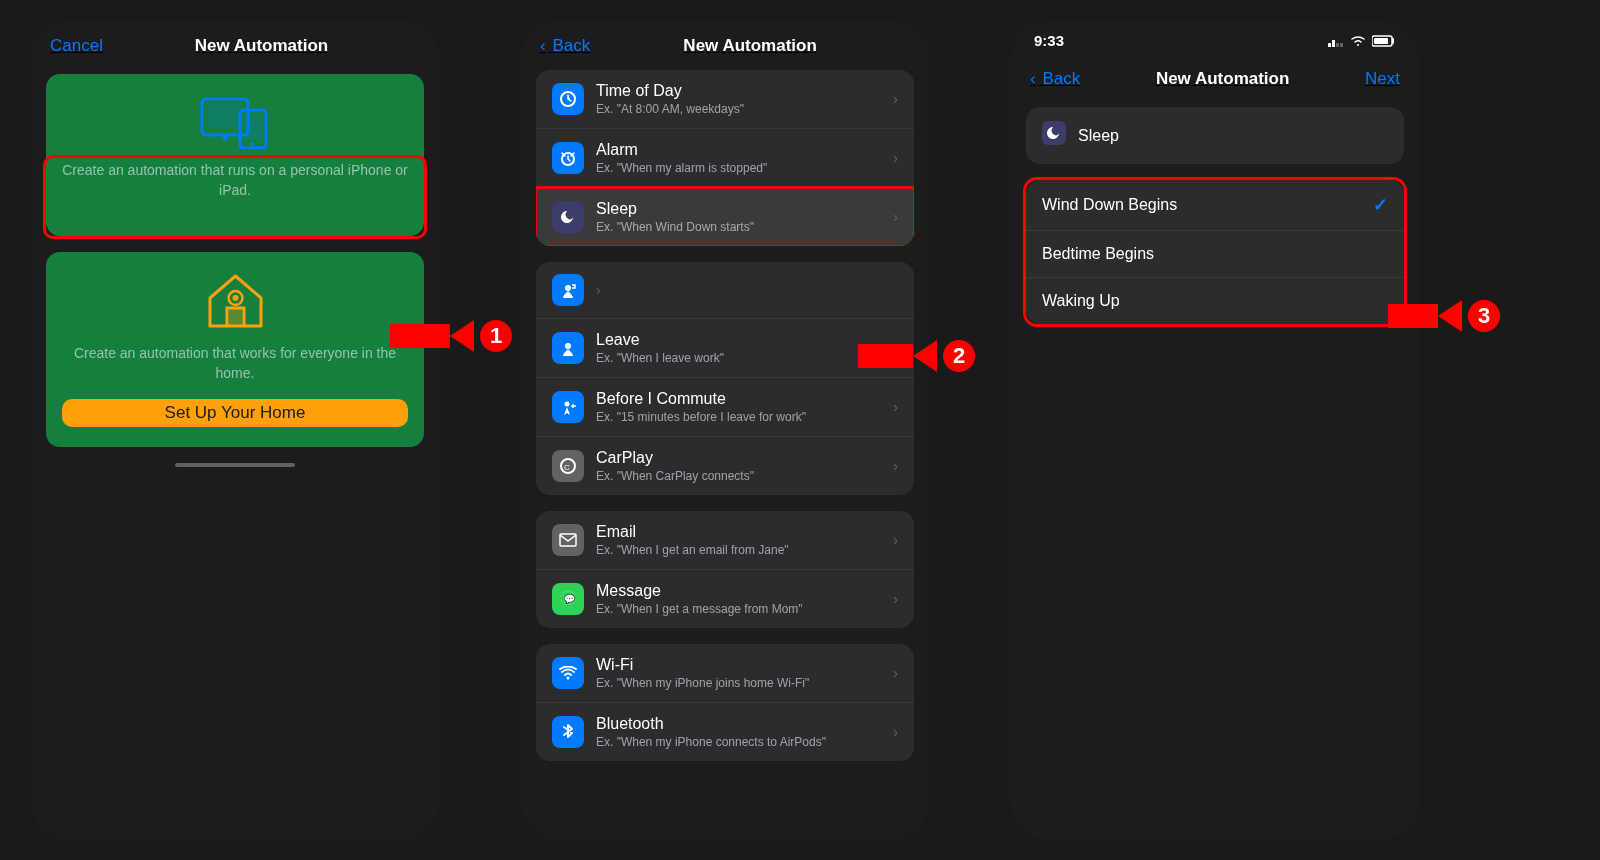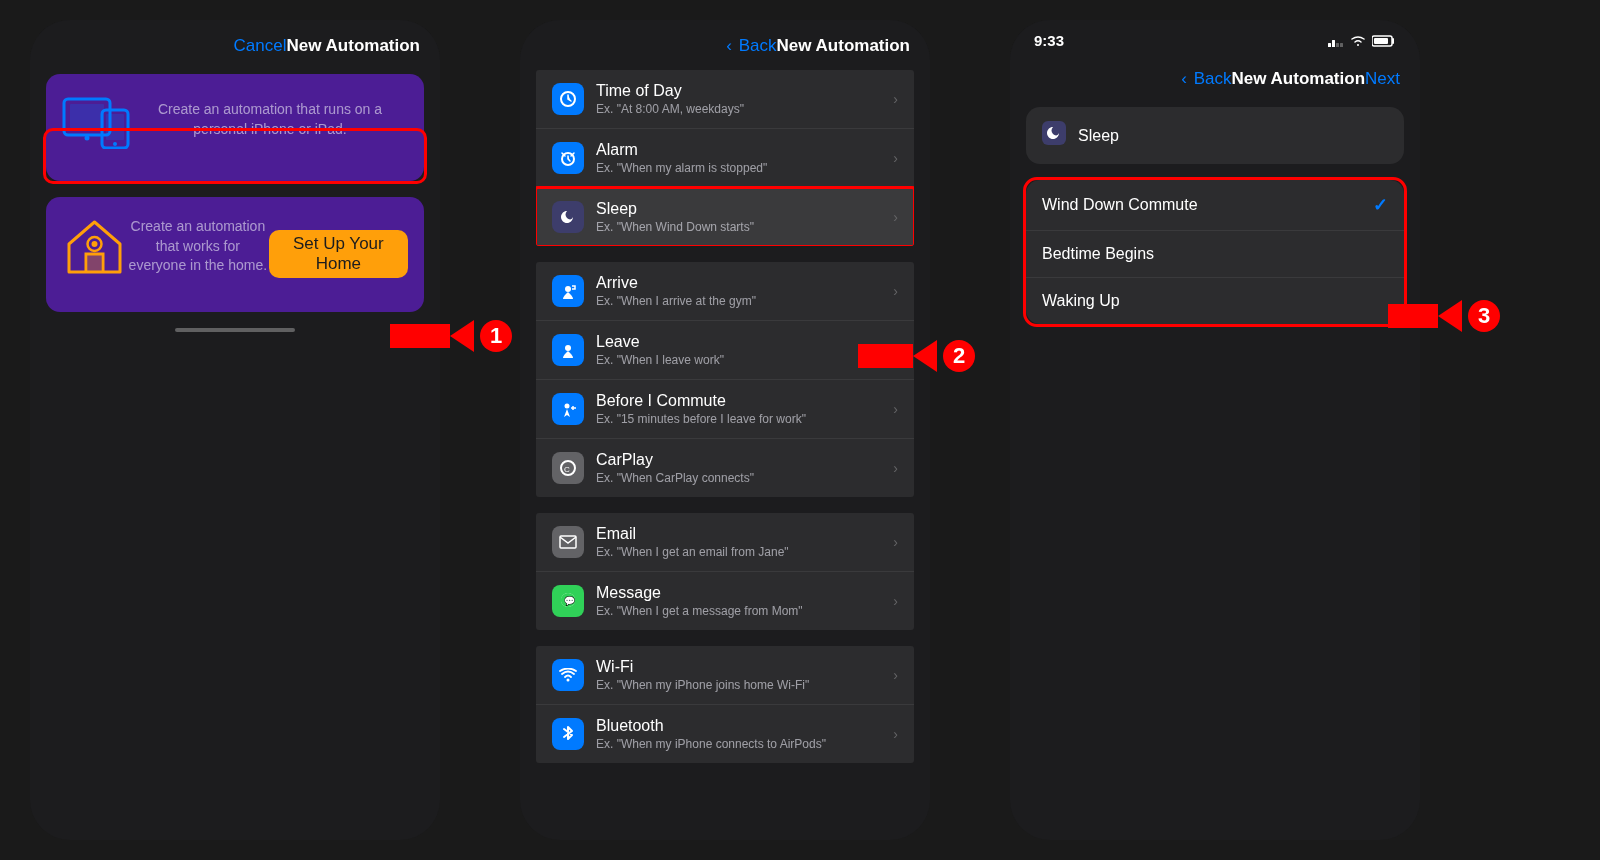--- a/index.html
+++ b/index.html
@@ -50,23 +50,24 @@
     .screen3 {
       width: 410px;
       height: 820px;
       margin: 20px 0 20px 80px;
     }
 
     
     .nav-bar {
       display: flex;
       align-items: center;
-      justify-content: flex-end;
+      justify-content: space-between;
       padding: 16px 20px 8px;
       background: #1c1c1e;
+      text-decoration: underline;
     }
 
     .nav-left, .nav-right {
       color: #007AFF;
       font-size: 17px;
       font-weight: 400;
     }
 
     .nav-title {
       color: #fff;
@@ -75,26 +76,26 @@
     }
 
     .screen-content {
       padding: 10px 16px;
       height: calc(100% - 60px);
       overflow: hidden;
     }
 
     
     .card {
-      background: #4c1d95;
+      background: #15803d;
       border-radius: 14px;
       padding: 20px 16px;
       margin-bottom: 16px;
       display: flex;
-      flex-direction: row;
+      flex-direction: column;
       align-items: center;
       text-align: center;
     }
 
     .card-icon {
       margin-bottom: 12px;
     }
 
     .card-description {
       color: #ebebf599;
@@ -123,21 +124,21 @@
       border-radius: 10px;
       padding: 4px;
       font-size: 17px;
       font-weight: 500;
       cursor: pointer;
     }
 
     
     .list-section {
       background: #2c2c2e;
-      border-radius: 3px;
+      border-radius: 14px;
       margin-bottom: 16px;
       overflow: hidden;
     }
 
     .list-item {
       display: flex;
       align-items: center;
       padding: 12px 16px;
       border-bottom: 1px solid #3a3a3c;
       position: relative;
@@ -410,24 +411,20 @@
       <div class="list-section">
 
         <div class="list-item">
           <div class="list-item-icon icon-blue">
             <svg width="18" height="18" viewBox="0 0 18 18" fill="white">
               <circle cx="9" cy="7" r="3" fill="white"></circle>
               <path d="M9 10 C9 10 4 14 4 17 L14 17 C14 14 9 10 9 10Z" fill="white"></path>
               <path d="M13 4 L16 4 L16 7 L13 7" stroke="white" stroke-width="1.5" fill="none"></path>
             </svg>
           </div>
-          <div class="list-item-text">
-            <div class="list-item-title">Arrive</div>
-            <div class="list-item-subtitle">Ex. "When I arrive at the gym"</div>
-          </div>
           <span class="chevron">›</span>
         </div>
 
         <div class="list-item">
           <div class="list-item-icon icon-blue">
             <svg width="18" height="18" viewBox="0 0 18 18" fill="white">
               <circle cx="9" cy="7" r="3" fill="white"></circle>
               <path d="M9 10 C9 10 4 14 4 17 L14 17 C14 14 9 10 9 10Z" fill="white"></path>
             </svg>
           </div>
@@ -583,21 +580,21 @@
             <rect width="24" height="24" rx="6" fill="#3d3d6b"></rect>
             <path d="M17 12 C17 15.3 14.3 18 11 18 C7.7 18 5 15.3 5 12 C5 8.7 7.7 6 11 6 C9 8 9 11 11 13 C13 15 16 15 17 12 Z" fill="white"></path>
           </svg>
         </div>
         <span class="when-selected-text">Sleep</span>
       </div>
 
       <div style="position:relative;">
         <div class="options-list">
           <div class="option-item">
-            <span class="option-text">Wind Down Commute</span>
+            <span class="option-text">Wind Down Begins</span>
             <span class="checkmark">✓</span>
           </div>
           <div class="option-item">
             <span class="option-text">Bedtime Begins</span>
           </div>
           <div class="option-item">
             <span class="option-text">Waking Up</span>
           </div>
         </div>
 

